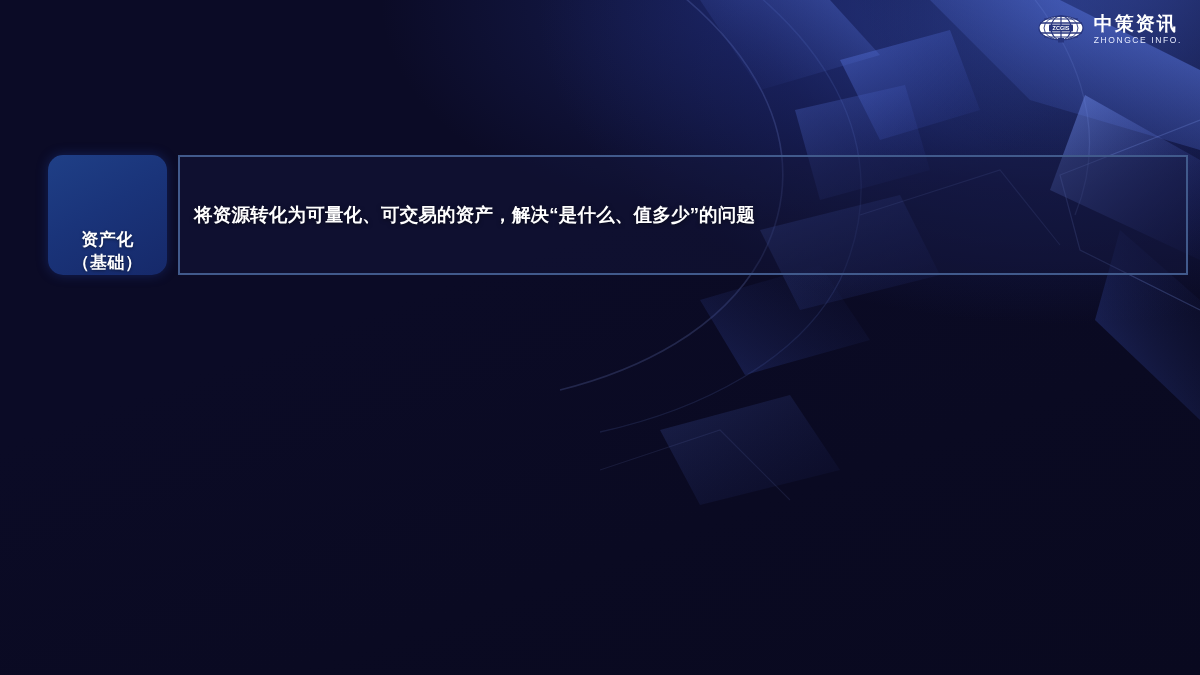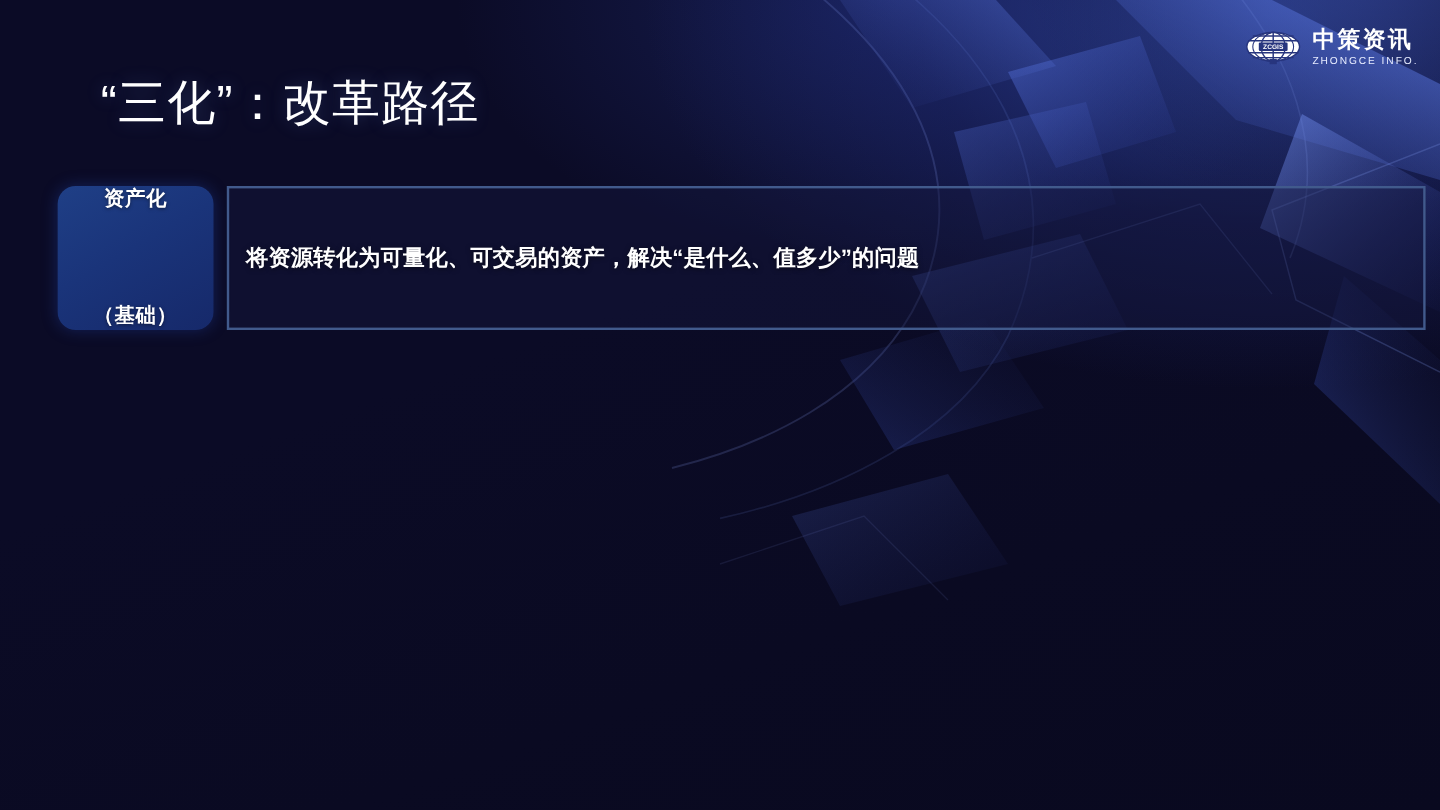--- a/index.html
+++ b/index.html
@@ -17,21 +17,21 @@
       radial-gradient(ellipse 520px 320px at 62% 0%, rgba(40,58,150,0.42) 0%, rgba(12,13,46,0) 70%),
       linear-gradient(160deg, #0b0b26 0%, #0b0b26 40%, #0a0a22 70%, #09091f 100%);
     overflow:hidden;
   }
   
   .bg-svg { position:absolute; inset:0; width:1200px; height:675px; pointer-events:none; }
 
   
   .logo {
     position:absolute; top:14px; right:18px;
-    display:flex; align-items:flex-end; gap:10px;margin-top:10px;
+    display:flex; align-items:flex-start; gap:10px;
   }
   .logo-globe { width:46px; height:30px; flex:none; }
   .logo-txt { display:flex; flex-direction:column; line-height:1; }
   .logo-cn {
     font-size:19px; font-weight:bold; color:#ffffff;
     letter-spacing:2px;
   }
   .logo-en {
     font-size:8.5px; color:#e7ecff; letter-spacing:1.6px;
     margin-top:3px;
@@ -44,25 +44,25 @@
     letter-spacing:1px; white-space:nowrap;
     text-shadow:0 0 14px rgba(120,160,255,0.25);
   }
 
   
   .rows { position:absolute; left:48px; top:155px; width:1140px; }
   .row { display:flex; align-items:stretch; height:120px; margin-bottom:10px; }
   .row:last-child { margin-bottom:0; }
 
   .tag {
-    width:130px; flex:none;
+    width:119px; flex:none;
     border-radius:15px;
     background:linear-gradient(150deg,#1f3f86 0%,#1a347a 45%,#16296a 100%);
     display:flex; flex-direction:column;
-    align-items:center; justify-content:space-between;
+    align-items:center; justify-content:flex-end;
     box-shadow:0 0 12px rgba(30,60,150,0.45);
   }
   .tag-l1, .tag-l2 {
     color:#ffffff; font-size:17px; font-weight:bold;
     letter-spacing:0.5px; line-height:1.35;
     text-shadow:0 1px 3px rgba(0,0,0,0.5);
   }
 
   .panel {
     flex:1; margin-left:11px;
@@ -143,21 +143,20 @@
       <rect x="22" y="21" width="48" height="14" rx="2" fill="#27357e"></rect>
       <text x="46" y="32" text-anchor="middle" font-family="Liberation Sans, sans-serif" font-size="11" font-weight="bold" fill="#ffffff">ZCGIS</text>
       <rect x="40" y="48" width="12" height="9" fill="#27357e"></rect>
     </svg>
     <div class="logo-txt">
       <span class="logo-cn">中策资讯</span>
       <span class="logo-en">ZHONGCE INFO.</span>
     </div>
   </div>
 
-  <div class="title">“三化”：改革路径</div>
 
   <div class="rows">
 
     <div class="row">
       <div class="tag">
         <span class="tag-l1">资产化</span>
         <span class="tag-l2">（基础）</span>
       </div>
       <div class="panel">
         <span class="panel-text">将资源转化为可量化、可交易的资产，解决“是什么、值多少”的问题</span>

